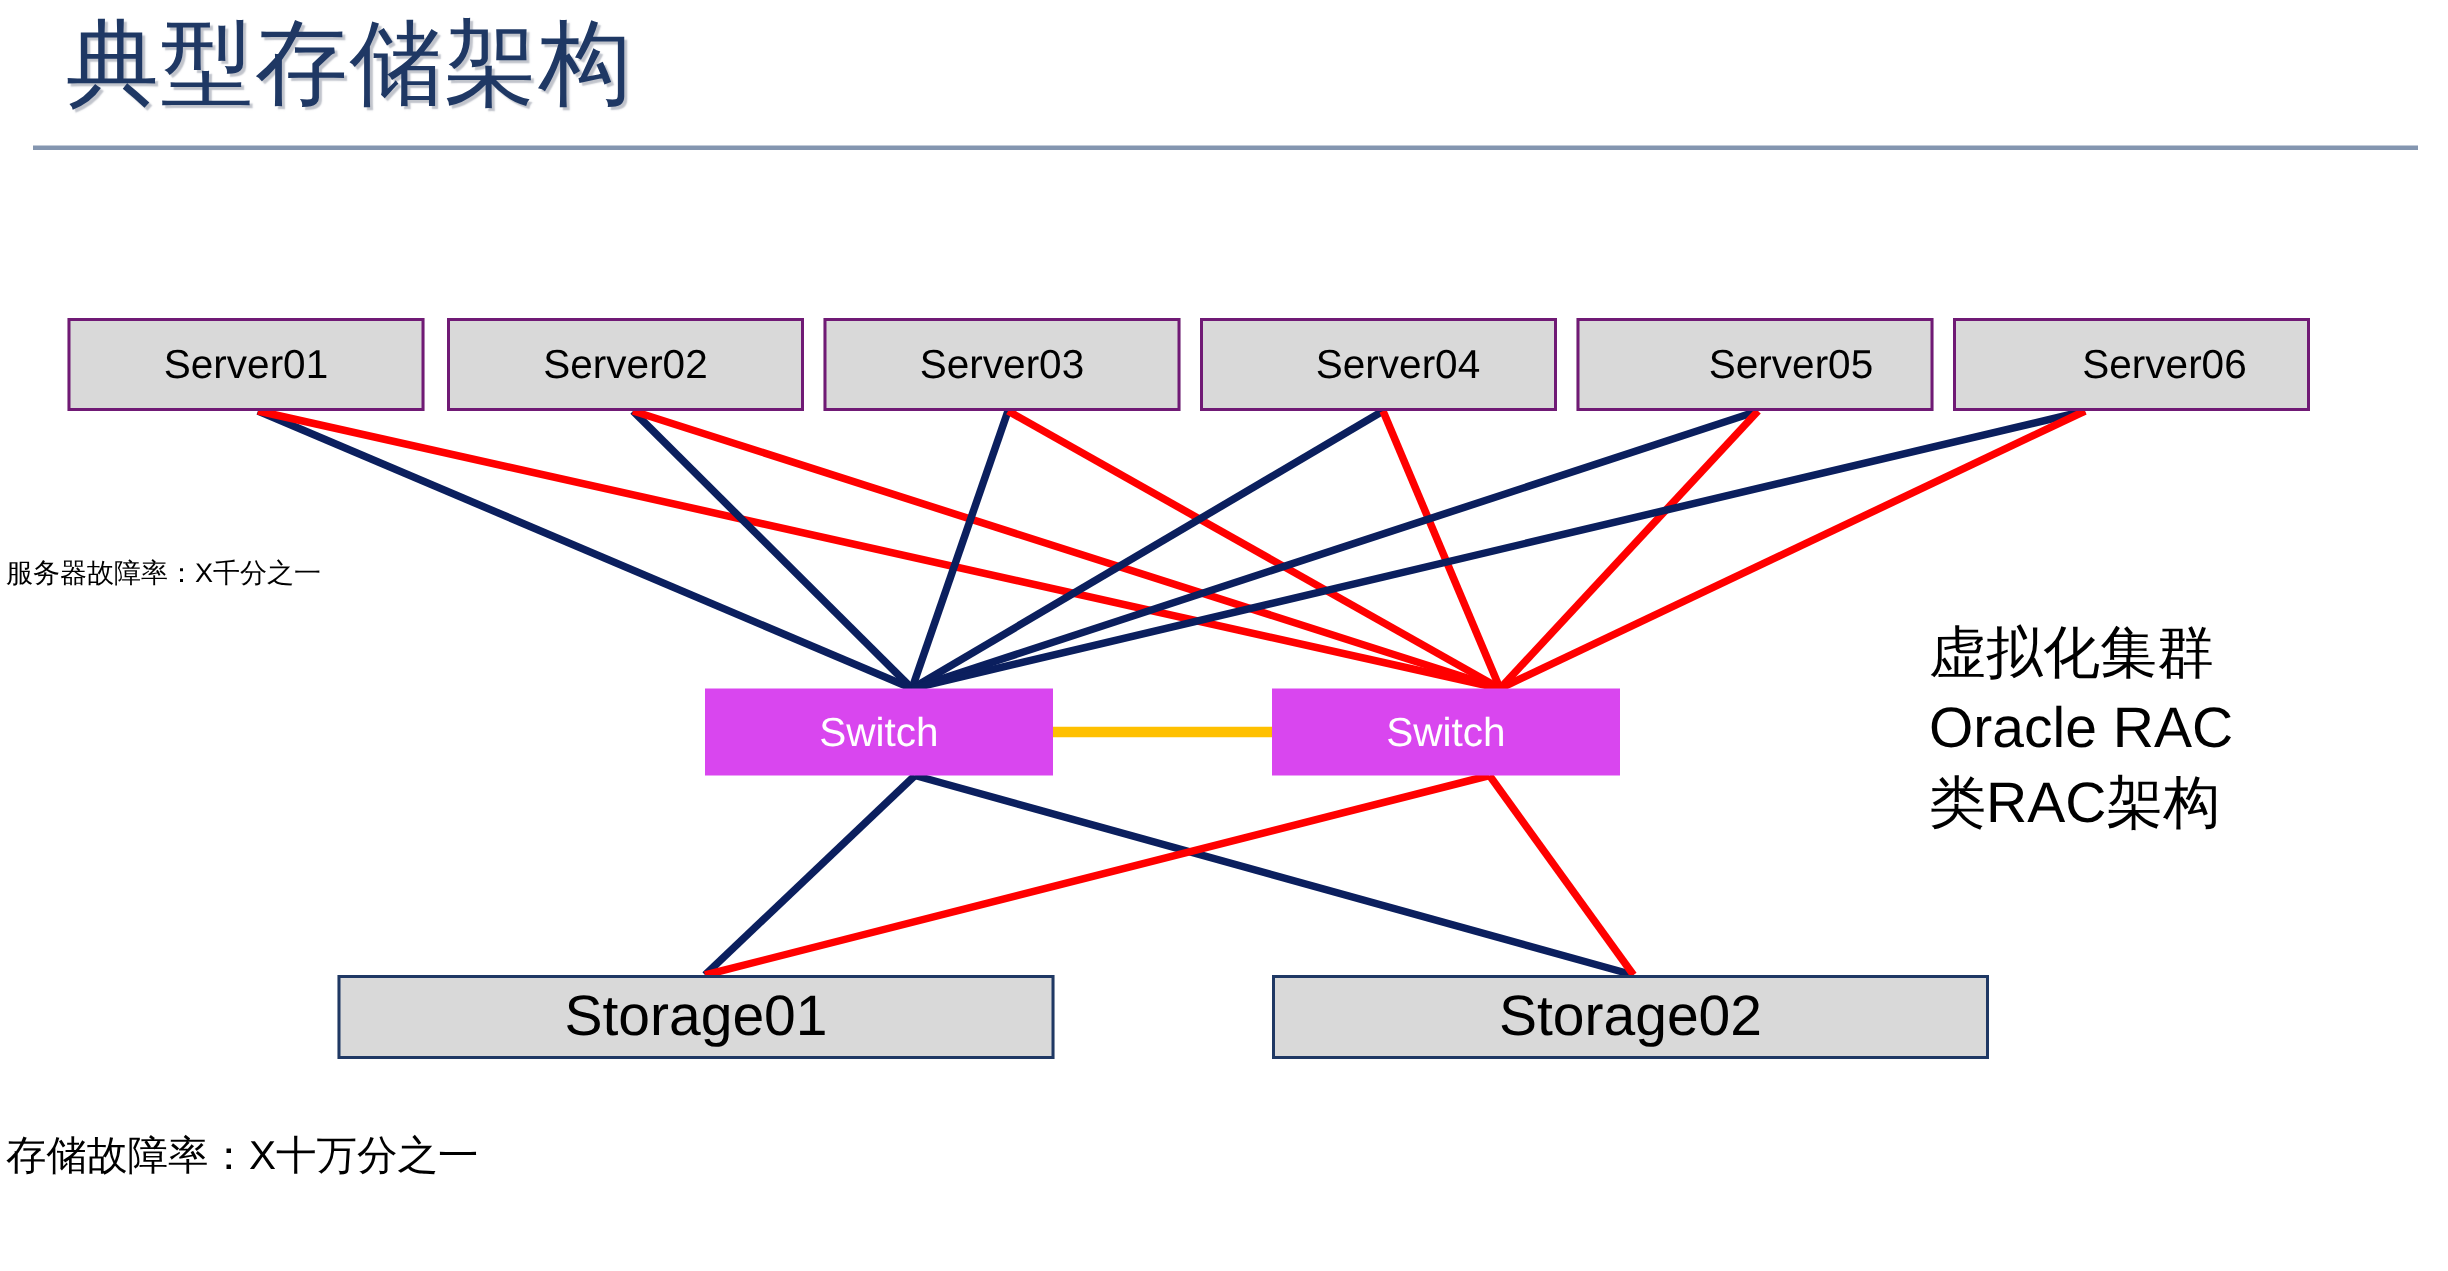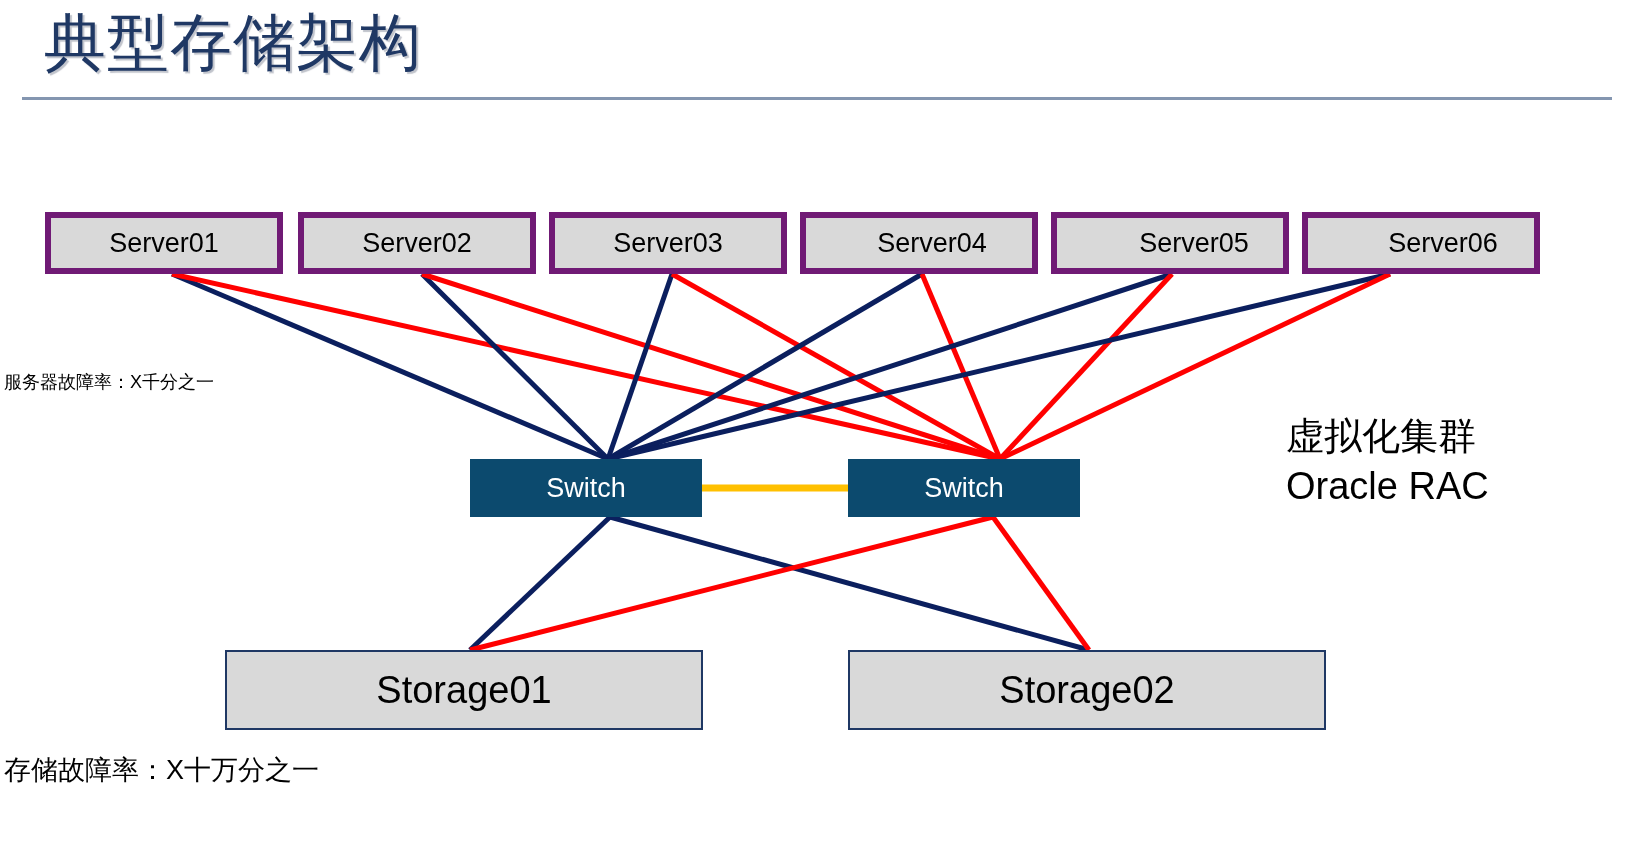--- a/index.html
+++ b/index.html
@@ -53,34 +53,34 @@
   .node {
     position: absolute;
     box-sizing: border-box;
     display: flex;
     align-items: center;
     justify-content: center;
     white-space: nowrap;
   }
   .node.server {
     background: #D9D9D9;
-    border: 6px solid #701a75;
+    border: 2px solid #701a75;
     color: #000000;
     font-size: 27px;
     height: 62px;
   }
   .node.storage {
     background: #D9D9D9;
     border: 2px solid #1F3864;
     color: #000000;
     font-size: 38px;
-    height: 80px;
+    height: 56px;
   }
   .node.switch {
-    background: #0c4a6e;
+    background: #d946ef;
     border: none;
     color: #FFFFFF;
     font-size: 27px;
     height: 58px;
   }
 
   
   .annot {
     position: absolute;
     color: #000000;
@@ -167,15 +167,16 @@
       </div>
     </div>
 
   <div class="annot" id="annot-server-rate">服务器故障率：X千分之一</div>
 
   <div class="annot" id="annot-storage-rate">存储故障率：X十万分之一</div>
 
   <div class="annot" id="annot-cluster">
     <div>虚拟化集群</div>
     <div>Oracle RAC</div>
+    <div>类RAC架构</div>
   </div>
 
 </div>
 
 </body></html>

